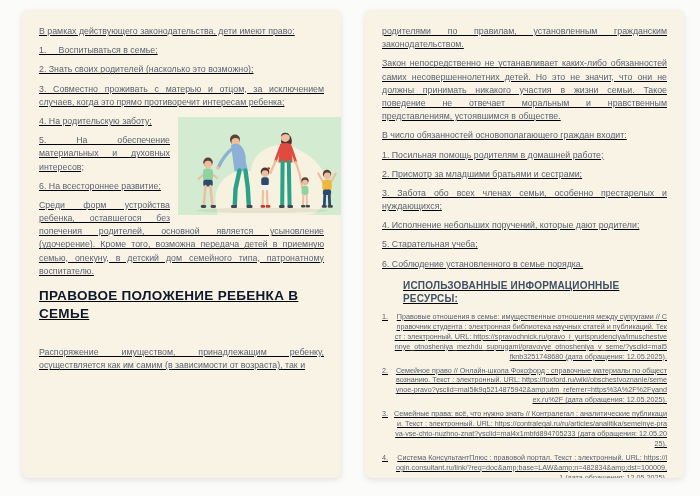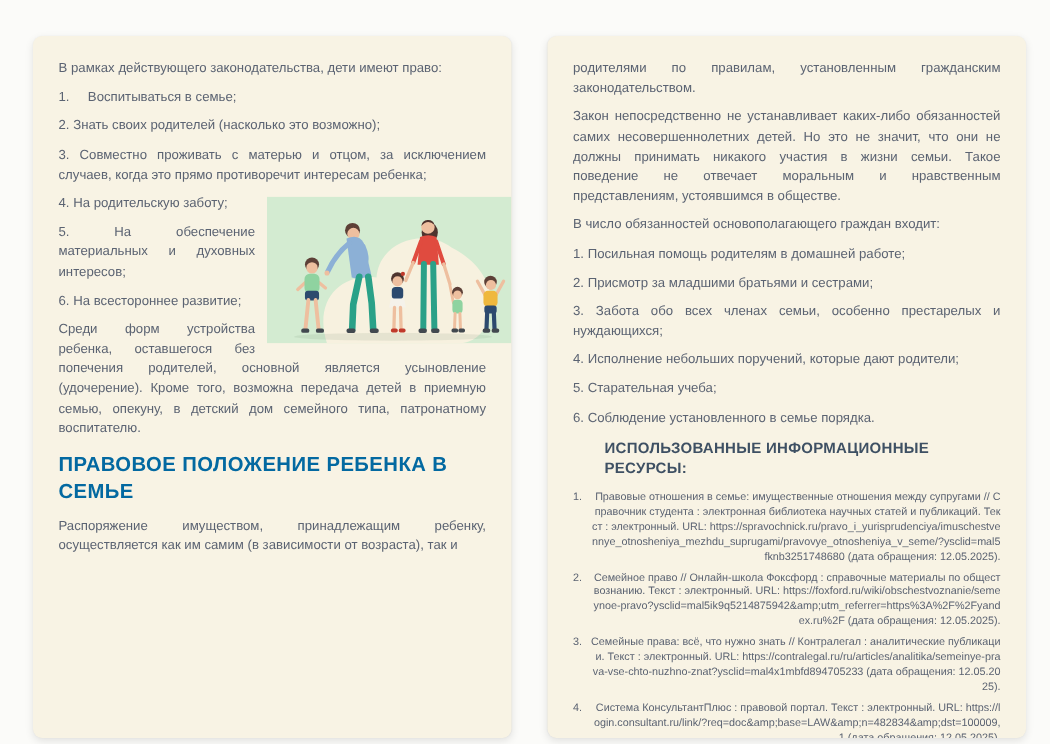--- a/index.html
+++ b/index.html
@@ -3,36 +3,37 @@
 <meta charset="utf-8">
 <style>
   html,body{margin:0;padding:0;}
   body{
     width:700px;height:496px;position:relative;overflow:hidden;
     background:#fbfbf9;
     font-family:"Liberation Sans","DejaVu Sans",sans-serif;
     -webkit-font-smoothing:antialiased;
   }
   .page{
-    position:absolute;top:24px;width:319px;height:468px;
+    position:absolute;top:10px;width:319px;height:468px;
     background:#f8f3e4;border-radius:6px;
     box-shadow:0 2px 6px rgba(0,0,0,.10),0 0 1px rgba(0,0,0,.05);
     box-sizing:border-box;
+    text-decoration:underline;
   }
   .page-left{left:22px;}
   .page-right{left:365px;}
   .inner{
     padding:15px 17px 12px 17px;height:100%;box-sizing:border-box;
     color:#5b6372;font-size:8.8px;line-height:1.5;text-align:justify;
     overflow:hidden;
   }
   .para{margin:0 0 6px 0;}
   .h1{
-    color:#0369a1;font-weight:bold;font-size:13.5px;line-height:1.3;
-    letter-spacing:.3px;margin:9px 0 8px 0;text-align:left;
+    color:#0f172a;font-weight:bold;font-size:13.5px;line-height:1.3;
+    letter-spacing:.3px;margin:9px 0 24px 0;text-align:left;
   }
   .h2{
     color:#3e5063;font-weight:bold;font-size:10px;line-height:1.3;
     letter-spacing:.2px;margin:8px 0 7px 0;text-align:left;padding-left:21px;
   }
   .illus-wrap{
     float:right;width:163px;height:98px;margin:2px -17px 6px 8px;
     overflow:hidden;
   }
   .resources{margin:0;padding:0;list-style:none;font-size:7.2px;line-height:1.38;}

